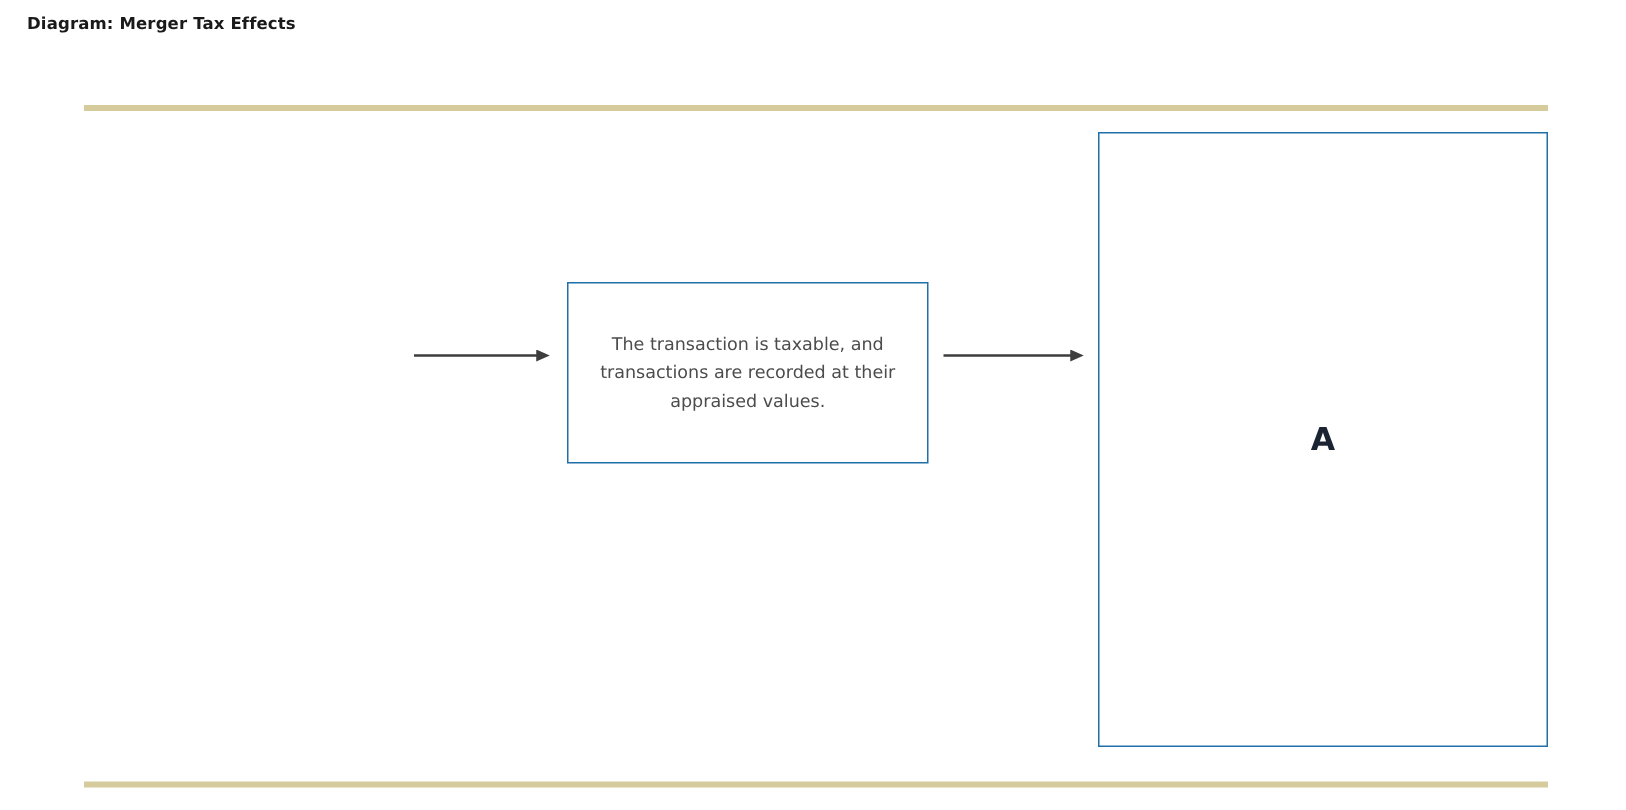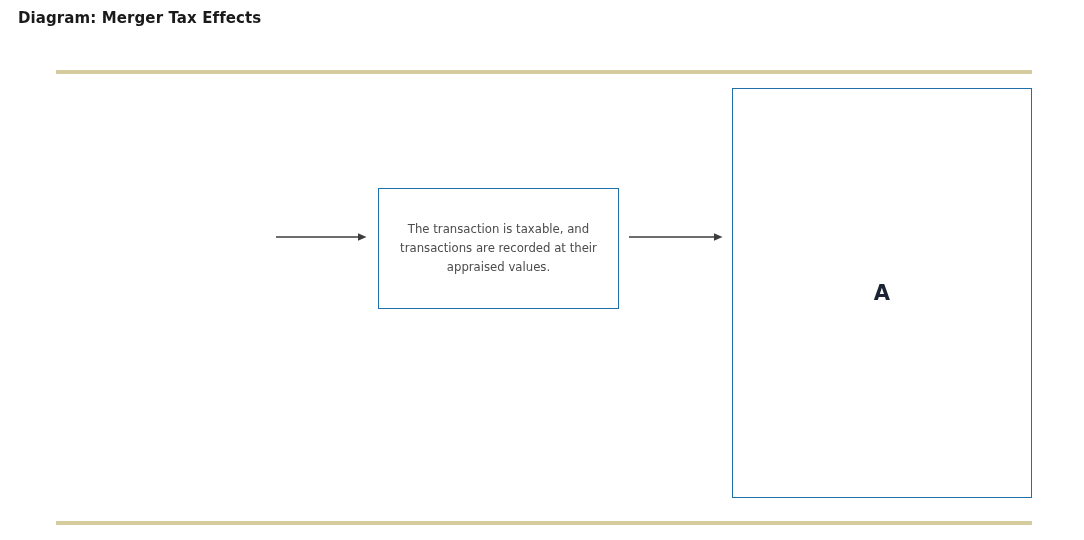--- a/index.html
+++ b/index.html
@@ -14,21 +14,21 @@
     overflow: hidden;
     font-family: "DejaVu Sans", "Liberation Sans", sans-serif;
     -webkit-font-smoothing: antialiased;
   }
 
   
   #page-title {
     position: absolute;
     left: 18px;
     top: 9px;
-    font-size: 15px;
+    font-size: 11px;
     font-weight: bold;
     color: #1a1a1a;
     letter-spacing: 0.1px;
     white-space: nowrap;
   }
 
   
   .hrule {
     position: absolute;
     left: 56px;

